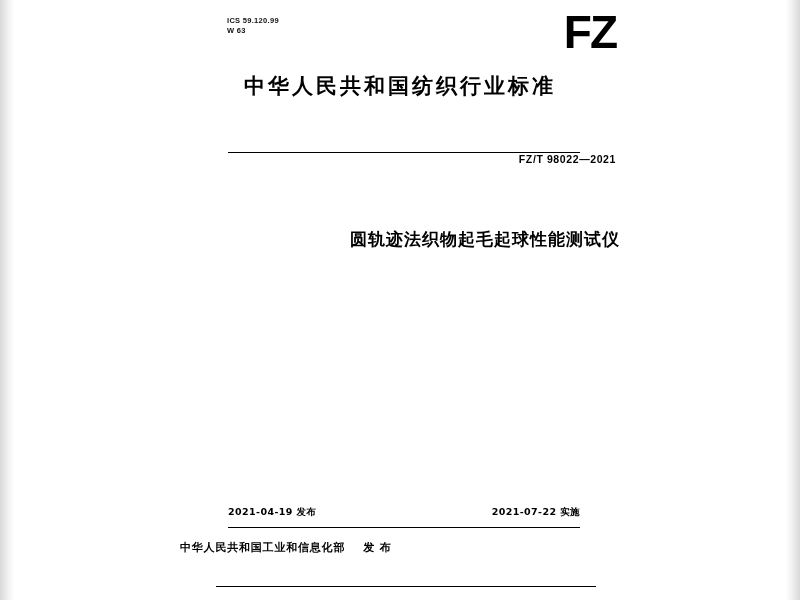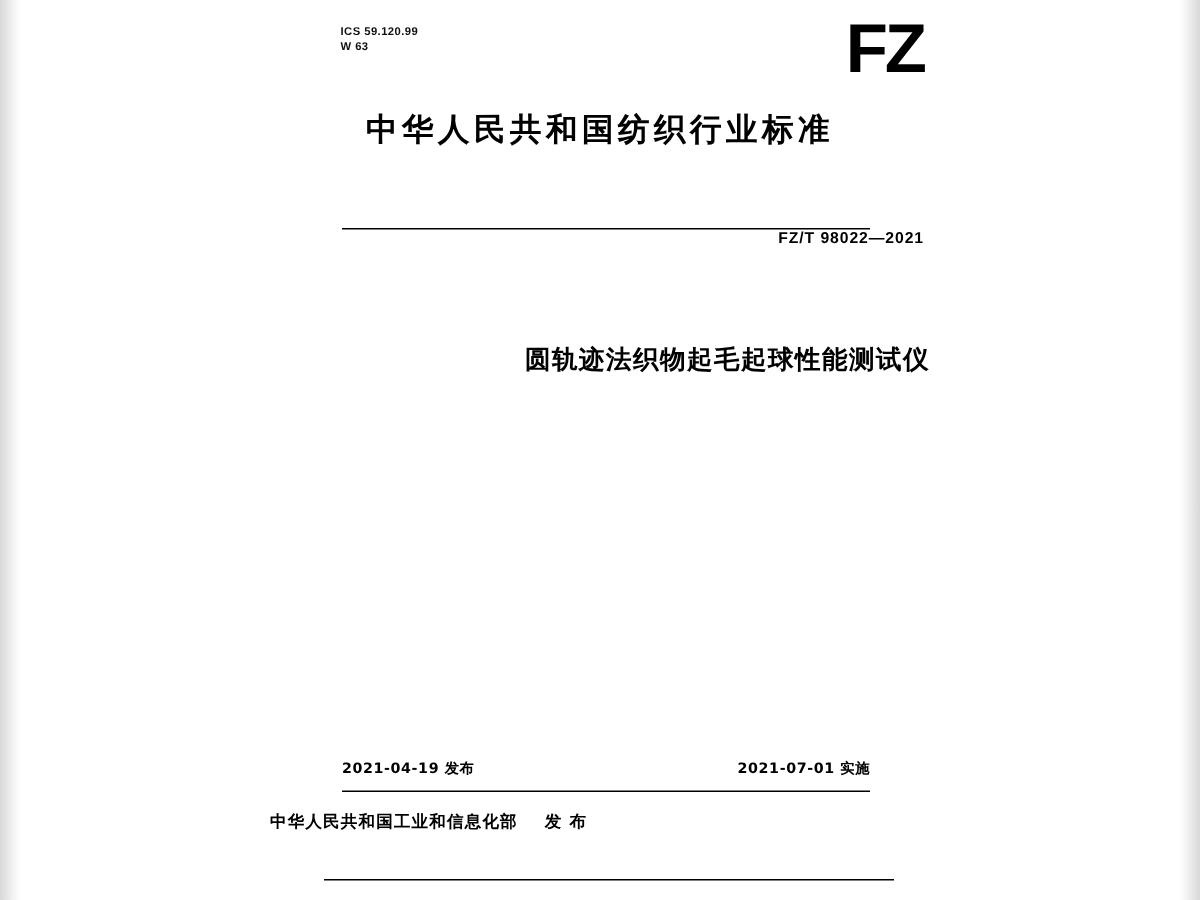--- a/index.html
+++ b/index.html
@@ -185,21 +185,21 @@
     <div class="std-title">中华人民共和国纺织行业标准</div>
 
     <div class="std-number">FZ/T 98022—2021</div>
 
     <div class="rule-top"></div>
 
     <div class="doc-title-cn">圆轨迹法织物起毛起球性能测试仪</div>
 
     <div class="dates-row">
       <span>2021-04-19 发布</span>
-      <span>2021-07-01 实施</span>
+      <span>2021-07-22 实施</span>
     </div>
 
     <div class="rule-bottom"></div>
 
     <div class="issuer">
       <span>中华人民共和国工业和信息化部</span><span class="spacer"></span><span>发 布</span>
     </div>
 
     <div class="rule-footer"></div>
 

